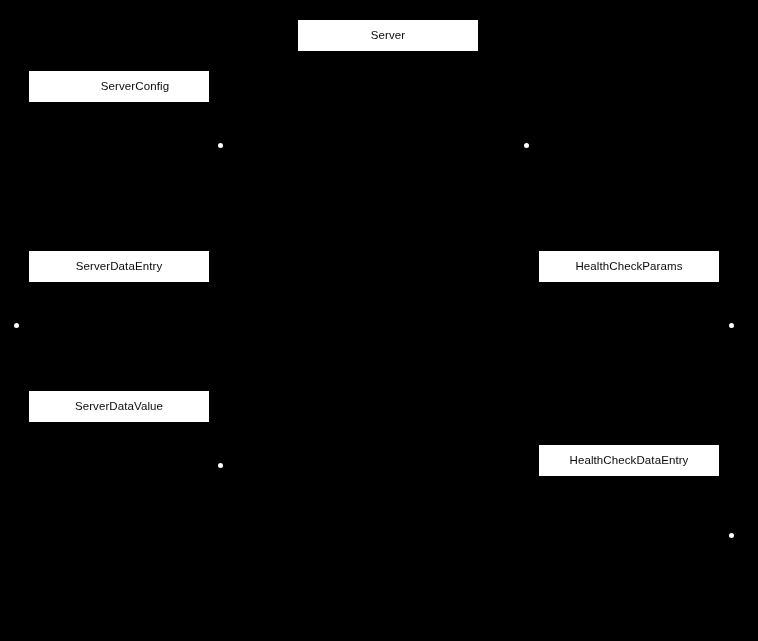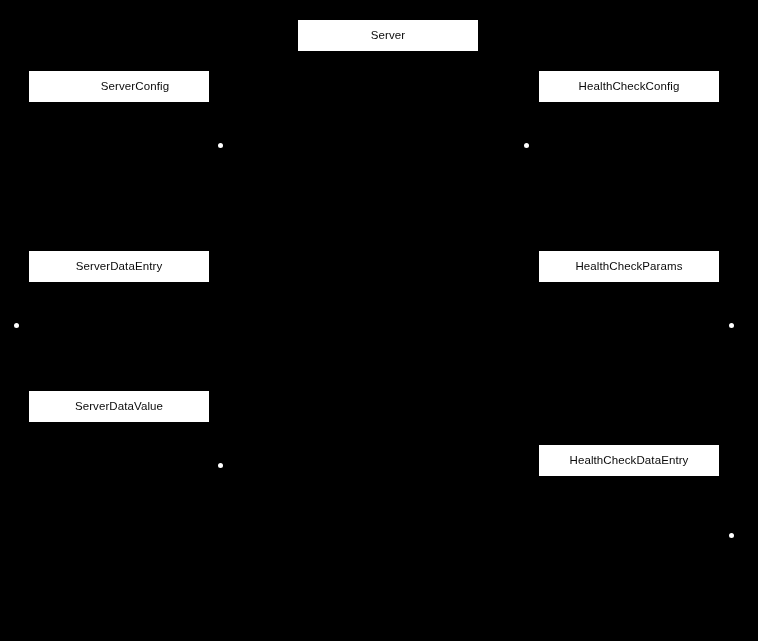--- a/index.html
+++ b/index.html
@@ -52,23 +52,20 @@
 <div id="diagram-canvas">
 
   <div class="class-box" style="left:298px; top:0px;margin-top:20px;">
     <span class="class-box-label">Server</span>
   </div>
 
   <div class="class-box" style="left:29px; top:71px;padding-left:32px;">
     <span class="class-box-label">ServerConfig</span>
   </div>
 
-  <div class="class-box" style="left:539px; top:71px;">
-    <span class="class-box-label">HealthCheckConfig</span>
-  </div>
 
   <div class="class-box" style="left:29px; top:251px;">
     <span class="class-box-label">ServerDataEntry</span>
   </div>
 
   <div class="class-box" style="left:29px; top:391px;">
     <span class="class-box-label">ServerDataValue</span>
   </div>
 
   <div class="class-box" style="left:539px; top:251px;">

